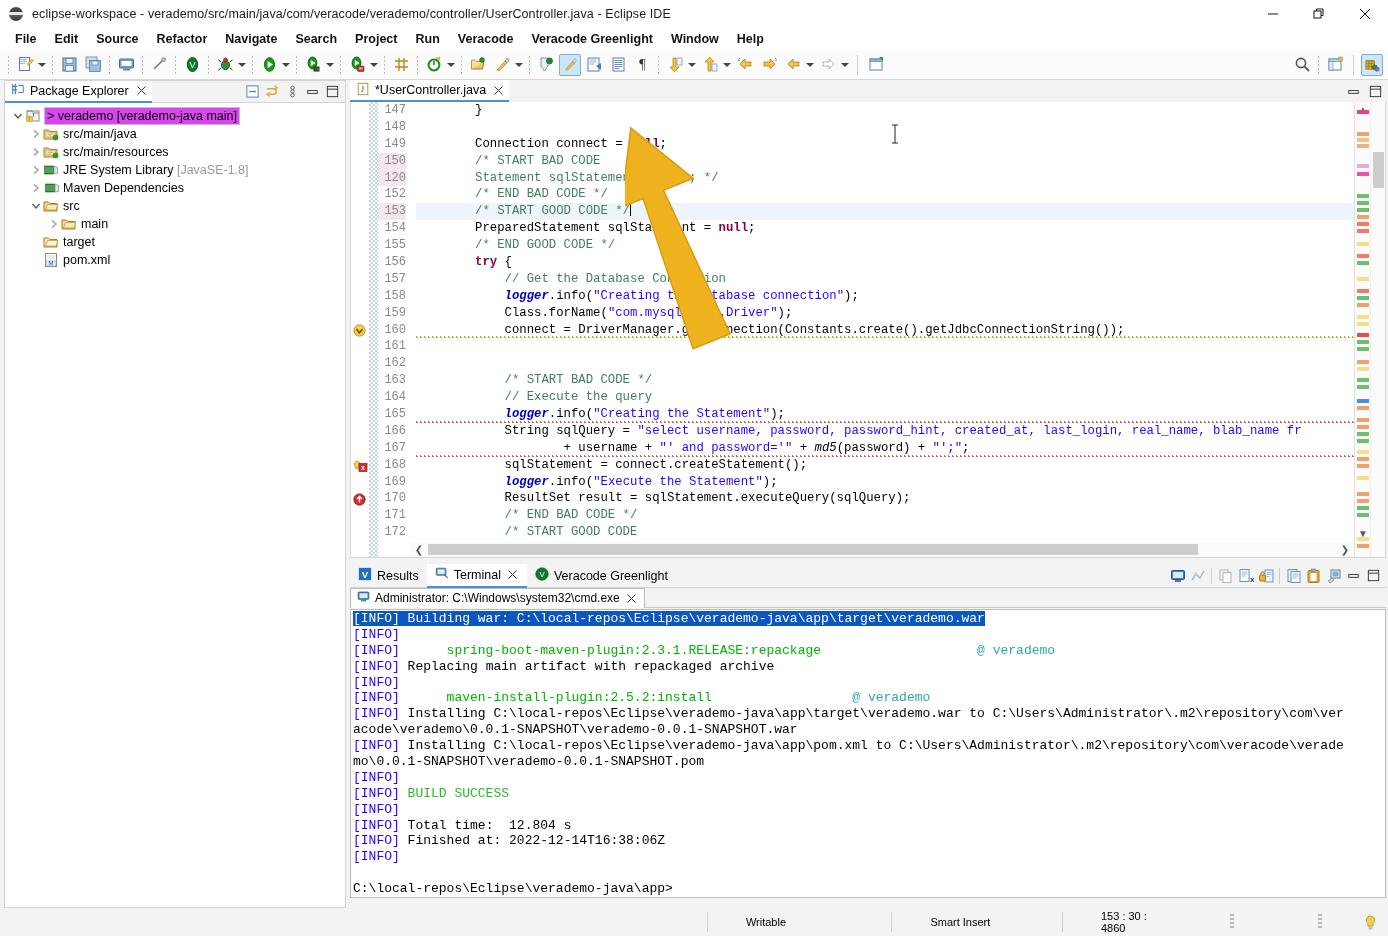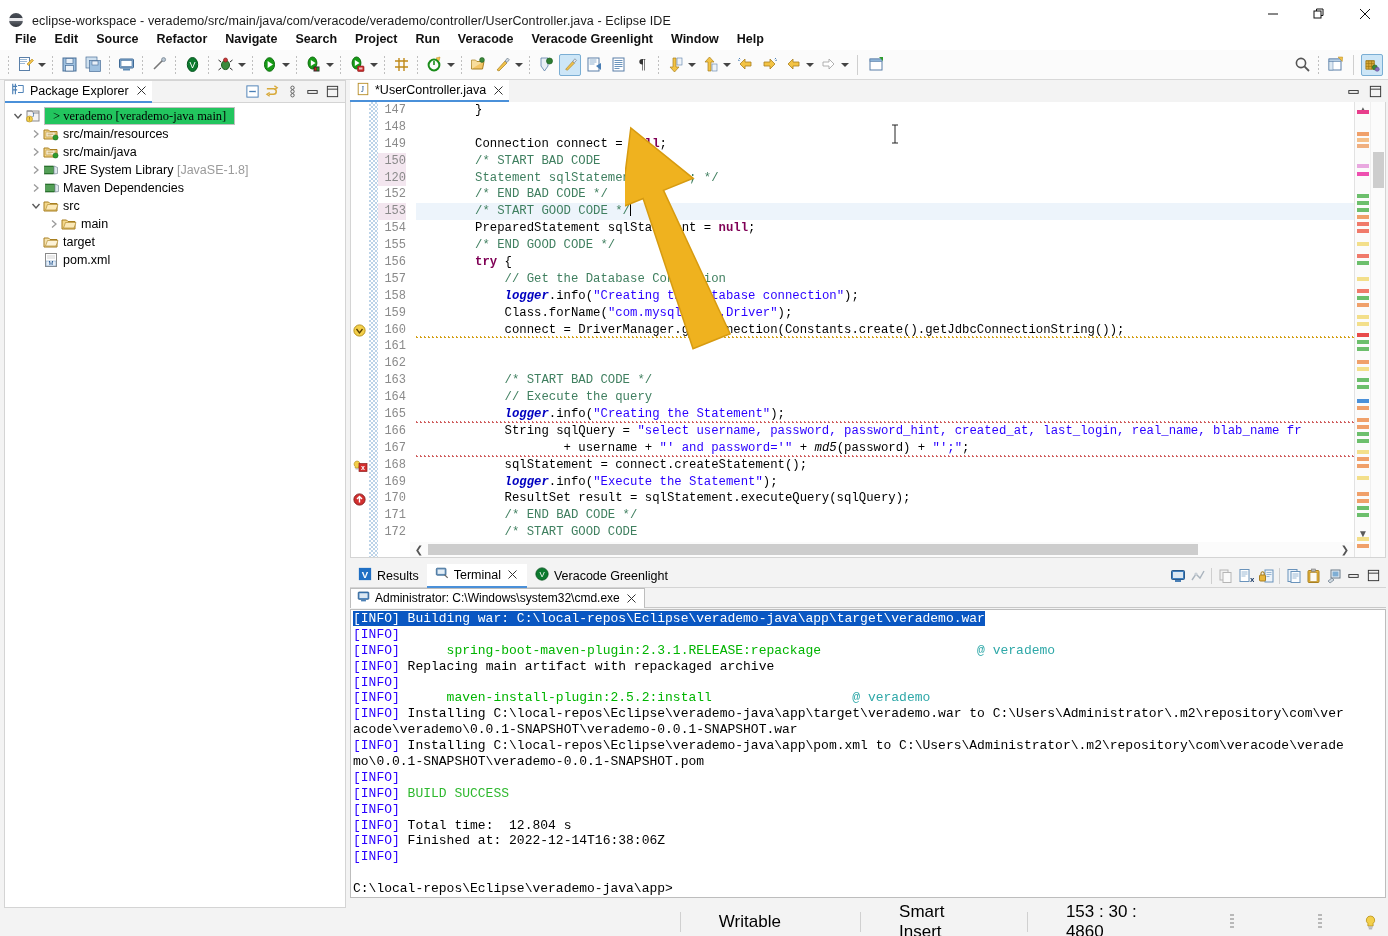--- a/index.html
+++ b/index.html
@@ -10,21 +10,21 @@
     overflow: hidden;
     background: #ffffff;
     font-family: "Liberation Sans", sans-serif;
     font-size: 12px;
     color: #000000;
   }
   #app { position: relative; width: 1388px; height: 936px; background:#f3f3f3; }
 
   
   .titlebar {
-    height: 28px; background: #ffffff; display: flex; align-items: flex-end;
+    height: 28px; background: #ffffff; display: flex; align-items: center;
     position: relative;
   }
   .tb-icon {
     width: 16px; height: 16px; margin-left: 9px; margin-right: 7px;
     position: relative; flex: none;
   }
   .tb-icon .globe {
     position:absolute; left:0; top:1px; width:14px; height:14px; border-radius:50%;
     background: linear-gradient(#4a4f57 0%, #3a3f47 45%, #6b7078 46%, #2e3238 100%);
   }
@@ -102,21 +102,21 @@
   .tree { padding:4px 0 0 0; font-size:12.5px; }
   .trow { display:flex; align-items:center; height:18px; padding-left:6px; white-space:nowrap; }
   .arrow {
     width:14px; height:16px; display:flex; align-items:center; justify-content:center;
     color:#555; flex:none;
   }
   .arrow svg { display:block; }
   .ticon { width:17px; height:16px; flex:none; position:relative; margin-right:3px; }
   .tlabel { line-height:16px; }
   .tlabel.selbox {
-    background:#22c55e; border:1px solid #c0c0c0; padding:0 8px; margin-left:-1px;font-family:Liberation Serif, serif;
+    background:#d946ef; border:1px solid #c0c0c0; padding:0 2px; margin-left:-1px;
   }
   .dim { color:#9a9a9a; }
 
   
   .editorArea {
     position:absolute; left:350px; top:0; right:2px; height:478px;
   }
   .edtabrow { height:22px; display:flex; align-items:center; position:relative; background:#f3f3f3; }
   .edtab {
     display:flex; align-items:center; height:22px; padding:0 4px 0 6px;
@@ -214,21 +214,21 @@
   .tline { height:15.9px; }
   .info { color:#2a00ff; }
   .hl-blue { background:#0a57c2; color:#ffffff; }
   .green { color:#00b400; }
   .teal { color:#2fa8a8; }
   .lgreen { color:#2db82d; }
 
   
   .statusbar {
     position:absolute; left:0; right:0; bottom:0; height:28px;
-    background:#f3f3f3; display:flex; align-items:center; font-size:17px;gap:24px;
+    background:#f3f3f3; display:flex; align-items:center; font-size:11px;gap:24px;
   }
   .stcell { height:28px; display:flex; align-items:center; padding:0 14px; }
   .stdiv { width:1px; height:20px; background:#d0d0d0; }
   .stdots {
     width:4px; height:16px; margin:0 18px;
     background: repeating-linear-gradient(to bottom, #b8b8b8 0 2px, transparent 2px 4px);
   }
   .bulb {
     width:12px; height:15px; position:relative;
   }
@@ -576,35 +576,35 @@
               <svg width="10" height="10" viewBox="0 0 10 10">
                 <path d="M3 1.5 L7 5 L3 8.5" fill="none" stroke="#9a9a9a" stroke-width="1.3"></path>
               </svg>
             </span>
             <span class="ticon"><svg width="16" height="16" viewBox="0 0 16 16">
                 <path d="M1 13 V4 h4.5 l1.5 1.5 H14 V13 Z" fill="#f3d78a" stroke="#a87f20"></path>
                 <path d="M3 6 h9 v5 H3 Z" fill="#fff8e4" stroke="#a87f20" stroke-width=".5"></path>
                 <path d="M4.5 7 h6 M4.5 8.5 h6 M4.5 10 h4" stroke="#c0a050" stroke-width=".7"></path>
                 <circle cx="12.5" cy="11.5" r="2.6" fill="#2e9b2e" stroke="#1a6b1a" stroke-width=".5"></circle>
               </svg></span>
-            <span class="tlabel">src/main/resources</span>
+            <span class="tlabel">src/main/java</span>
           </div>
           <div class="trow" style="padding-left: 24px;">
             <span class="arrow">
               <svg width="10" height="10" viewBox="0 0 10 10">
                 <path d="M3 1.5 L7 5 L3 8.5" fill="none" stroke="#9a9a9a" stroke-width="1.3"></path>
               </svg>
             </span>
             <span class="ticon"><svg width="16" height="16" viewBox="0 0 16 16">
                 <path d="M1 13 V4 h4.5 l1.5 1.5 H14 V13 Z" fill="#f3d78a" stroke="#a87f20"></path>
                 <path d="M3 6 h9 v5 H3 Z" fill="#fff8e4" stroke="#a87f20" stroke-width=".5"></path>
                 <path d="M4.5 7 h6 M4.5 8.5 h6 M4.5 10 h4" stroke="#c0a050" stroke-width=".7"></path>
                 <circle cx="12.5" cy="11.5" r="2.6" fill="#2e9b2e" stroke="#1a6b1a" stroke-width=".5"></circle>
               </svg></span>
-            <span class="tlabel">src/main/java</span>
+            <span class="tlabel">src/main/resources</span>
           </div>
           <div class="trow" style="padding-left: 24px;">
             <span class="arrow">
               <svg width="10" height="10" viewBox="0 0 10 10">
                 <path d="M3 1.5 L7 5 L3 8.5" fill="none" stroke="#9a9a9a" stroke-width="1.3"></path>
               </svg>
             </span>
             <span class="ticon"><svg width="16" height="16" viewBox="0 0 16 16">
                 <rect x="1.5" y="4" width="9" height="8" fill="#2e7d32" stroke="#1b5e20" stroke-width=".6"></rect>
                 <path d="M1.5 6 h9 M1.5 8 h9 M1.5 10 h9" stroke="#8fd48f" stroke-width=".8"></path>

